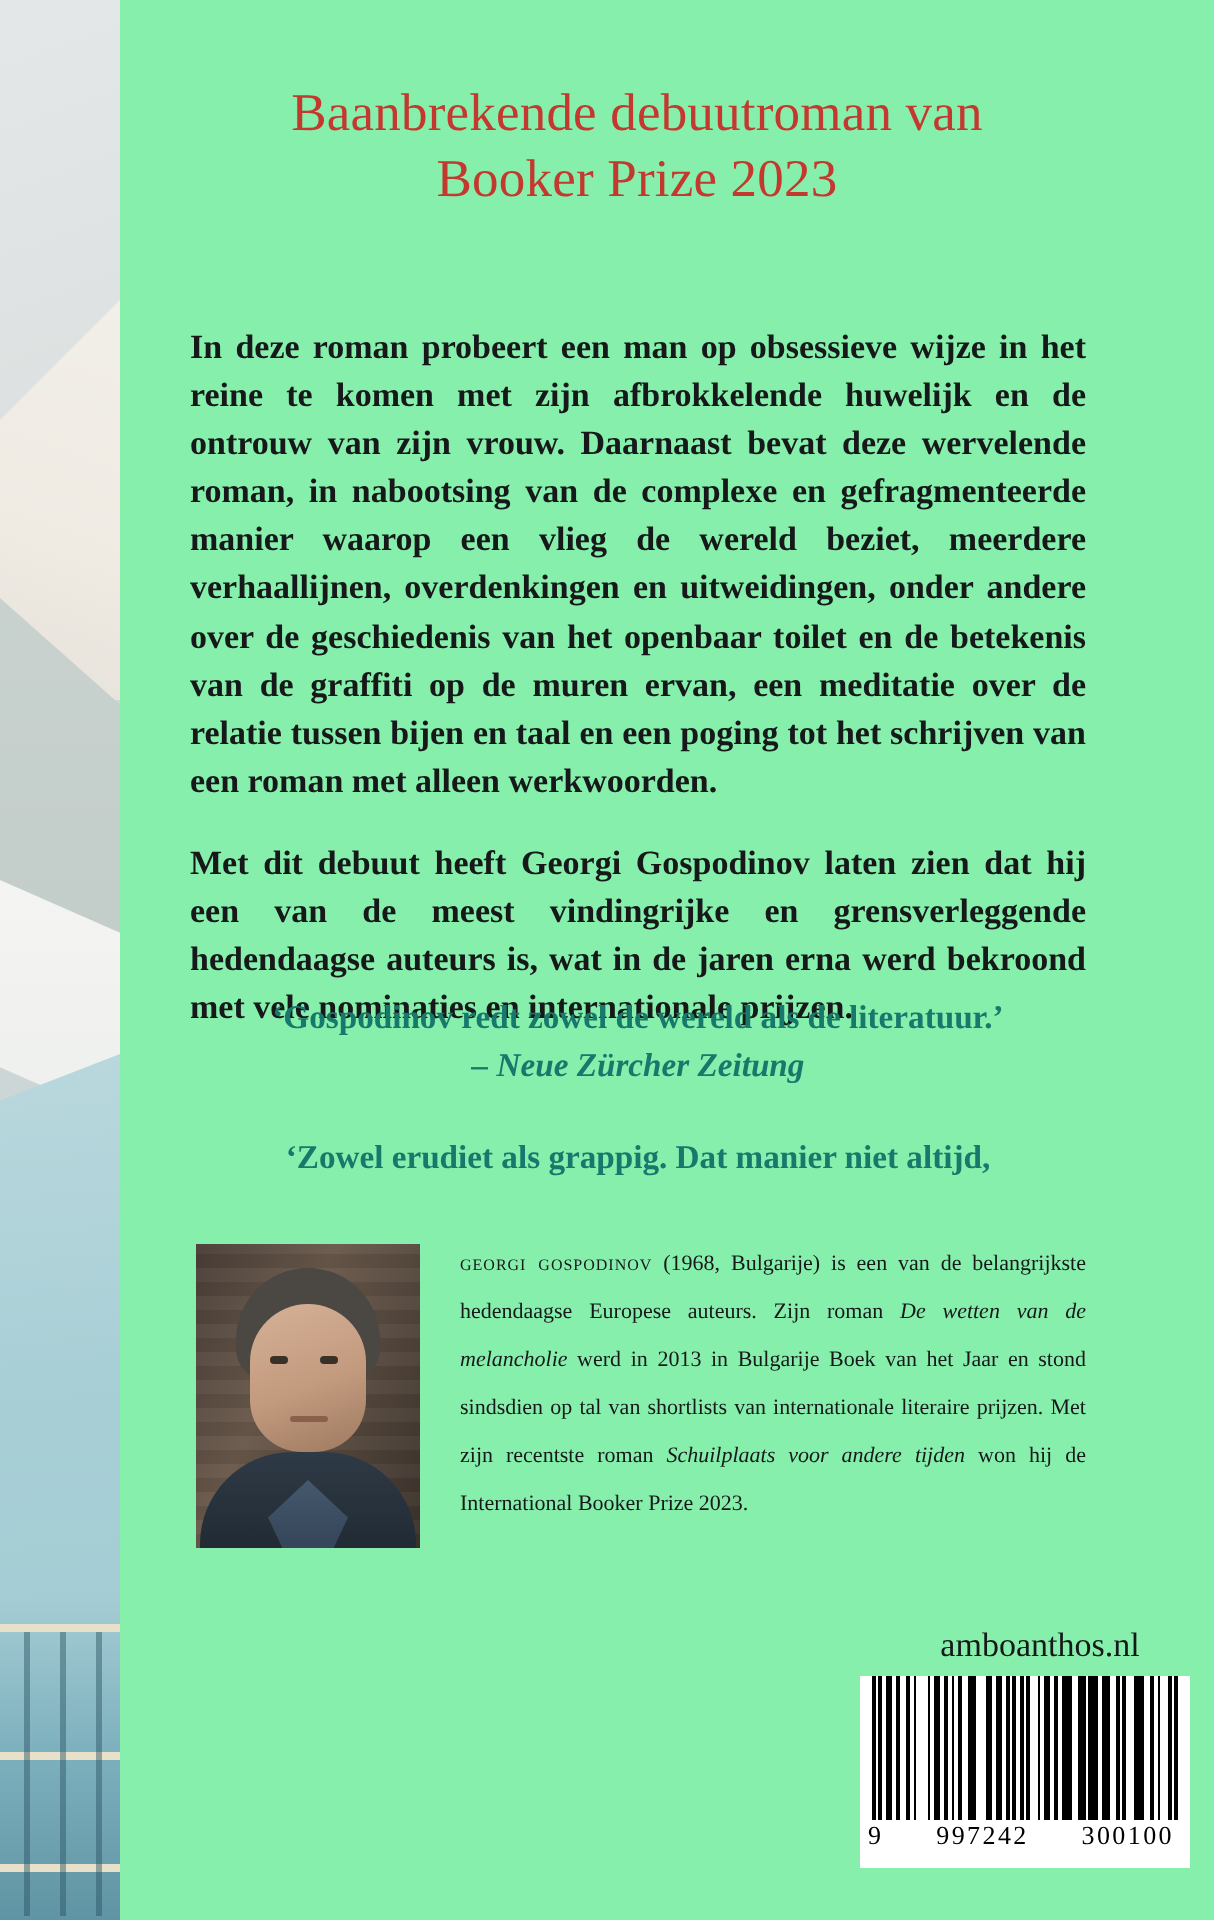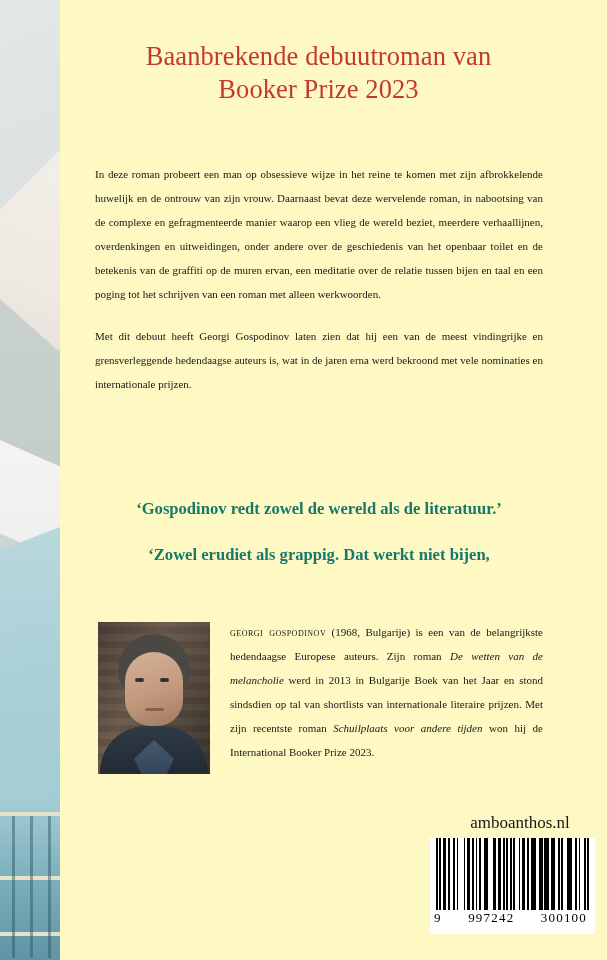--- a/index.html
+++ b/index.html
@@ -85,21 +85,21 @@
     background: rgba(40, 80, 95, .45);
   }
 
   
   .page {
     position: absolute;
     left: 60px;
     top: 0;
     width: 547px;
     height: 960px;
-    background: #fef9c3;
+    background: #86efac;
   }
 
   .headline {
     position: absolute;
     left: 0px;
     top: 40px;
     width: 517px;
     text-align: center;
     color: #c3392f;
     font-size: 26.5px;
@@ -110,26 +110,27 @@
 
   .body-col {
     position: absolute;
     left: 35px;
     top: 162px;
     width: 448px;
   }
 
   .para {
     margin: 0 0 17px 0;
-    font-size: 11px;
+    font-size: 17px;
     line-height: 24.1px;
     color: #16181a;
     text-align: justify;
     text-justify: inter-word;
     hyphens: manual;
+    font-weight: bold;
   }
   .para:last-child { margin-bottom: 0; }
 
   .quotes {
     position: absolute;
     left: 35px;
     top: 497px;
     width: 448px;
     color: #17786c;
   }
@@ -305,23 +306,24 @@
     </div>
 
     <div class="body-col">
       <p class="para">In deze roman probeert een man op obsessieve wijze in het reine te komen met zijn afbrokkelende huwelijk en de ontrouw van zijn vrouw. Daarnaast bevat deze wervelende roman, in nabootsing van de complexe en gefragmenteerde manier waarop een vlieg de wereld beziet, meerdere verhaallijnen, overdenkingen en uitweidingen, onder andere over de geschiedenis van het openbaar toilet en de betekenis van de graffiti op de muren ervan, een meditatie over de relatie tussen bijen en taal en een poging tot het schrijven van een roman met alleen werkwoorden.</p>
       <p class="para">Met dit debuut heeft Georgi Gospodinov laten zien dat hij een van de meest vindingrijke en grensverleggende hedendaagse auteurs is, wat in de jaren erna werd bekroond met vele nominaties en internationale prijzen.</p>
     </div>
 
     <div class="quotes">
       <div class="quote-block">
         <span class="line">‘Gospodinov redt zowel de wereld als de literatuur.’</span>
+        <span class="line src">– Neue Zürcher Zeitung</span>
       </div>
       <div class="quote-block">
-        <span class="line">‘Zowel erudiet als grappig. Dat werkt niet bijen,</span>
+        <span class="line">‘Zowel erudiet als grappig. Dat manier niet altijd,</span>
       </div>
     </div>
 
     <div class="author-photo">
       <div class="photo-bg"></div>
       <div class="ph-hair"></div>
       <div class="ph-face"></div>
       <div class="ph-eye l"></div>
       <div class="ph-eye r"></div>
       <div class="ph-mouth"></div>

